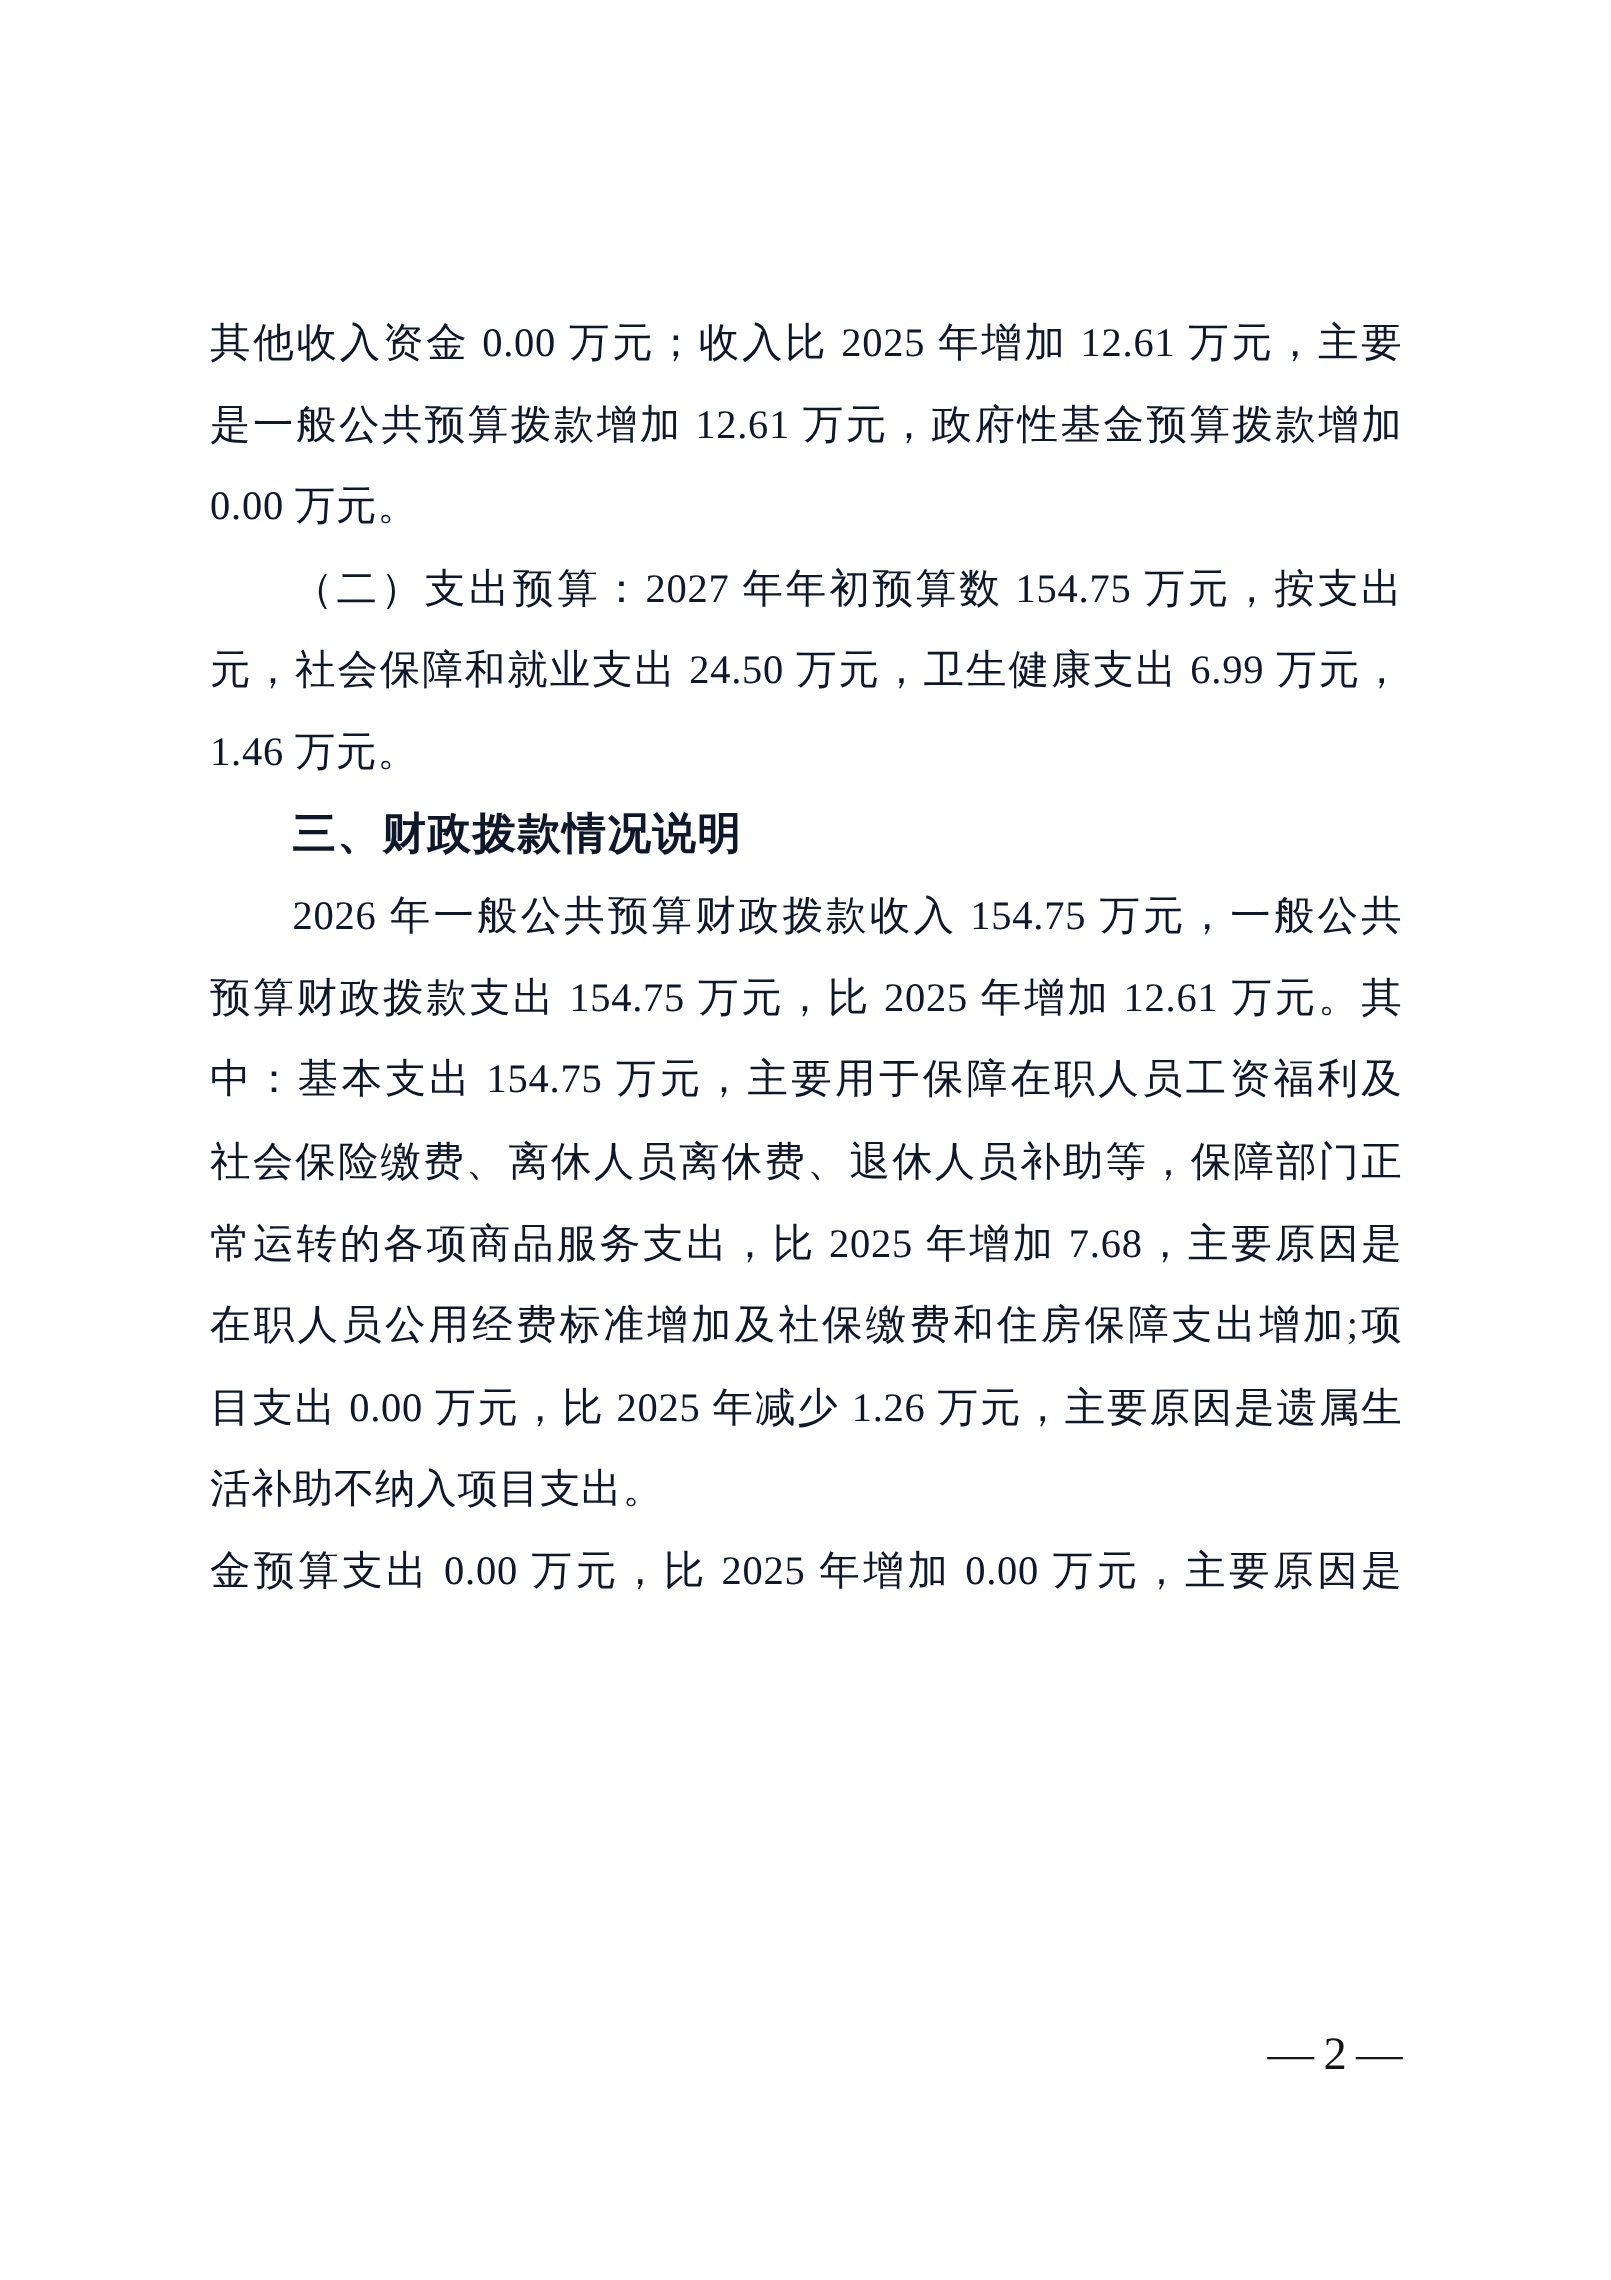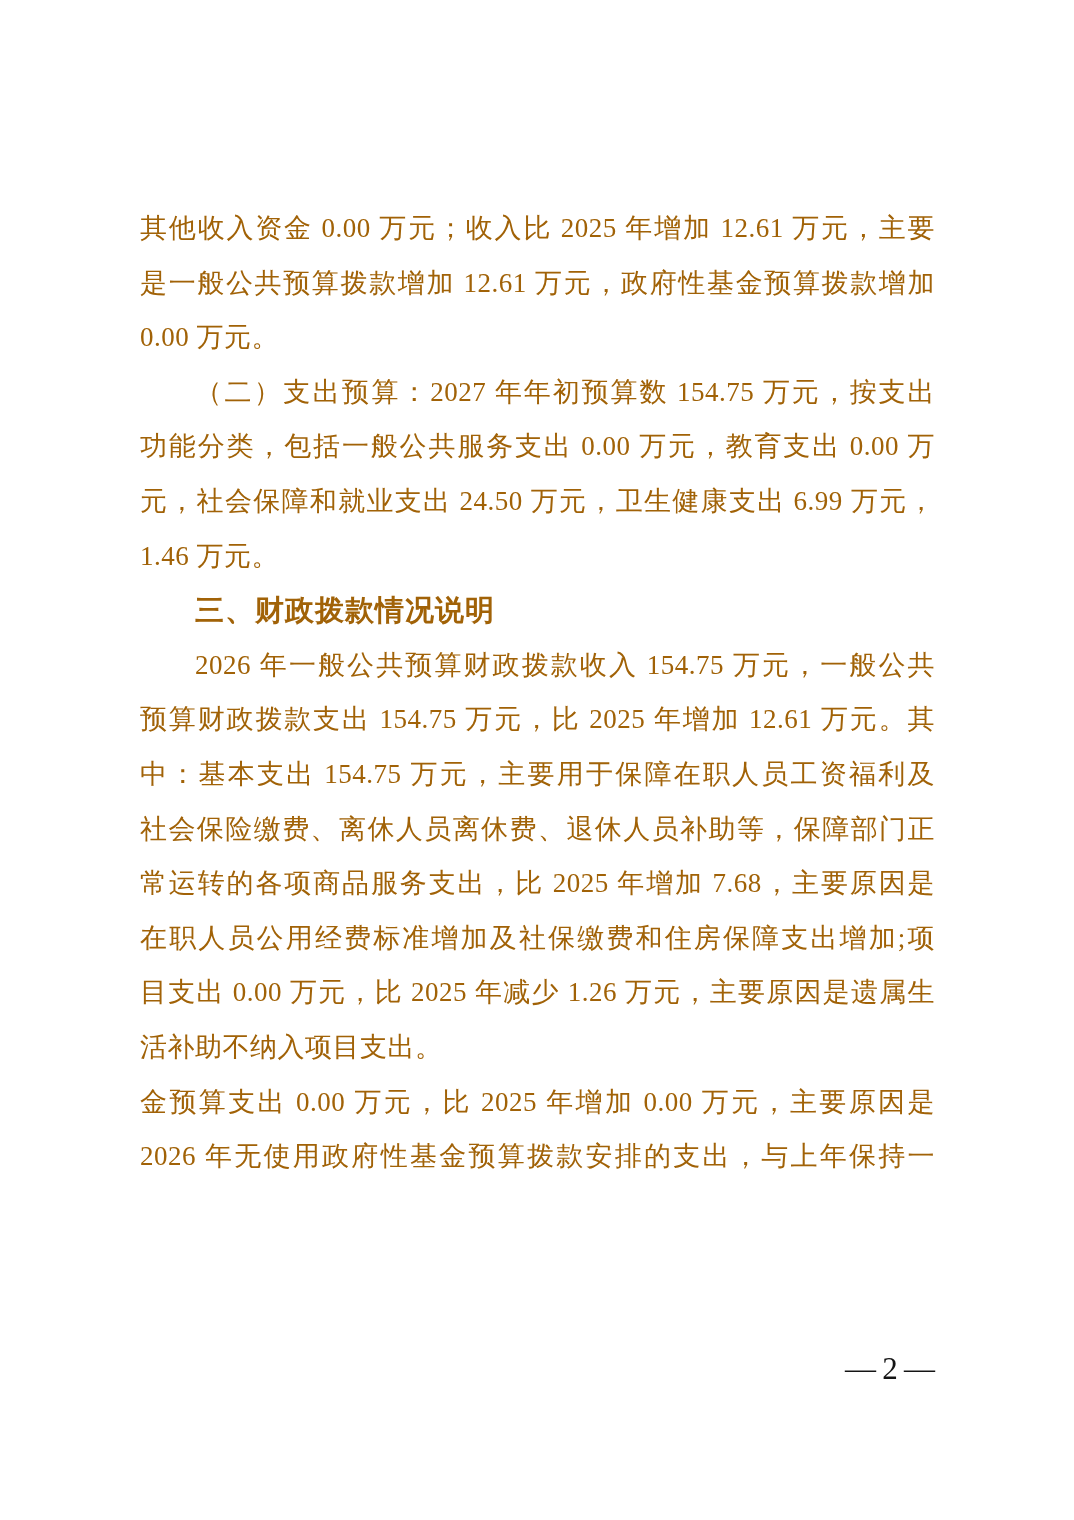--- a/index.html
+++ b/index.html
@@ -27,21 +27,21 @@
     width: 795px;
   }
   .block {
     margin: 0;
     padding: 0;
   }
   .line {
     font-family: "Liberation Serif", "DejaVu Serif", serif;
     font-size: 27px;
     line-height: 54.6px;
-    color: #a16207;
+    color: #0f172a;
     text-align: justify;
     text-align-last: justify;
     letter-spacing: 0.5px;
   }
   .line.indent {
     text-indent: 55px;
   }
   .line.para-end {
     text-align: right;
     text-align-last: left;
@@ -74,36 +74,34 @@
 
 <div class="page">
   <div class="text-block">
       <div class="block">
         <div class="line">其他收入资金 0.00 万元；收入比 2025 年增加 12.61 万元，主要</div>
         <div class="line">是一般公共预算拨款增加 12.61 万元，政府性基金预算拨款增加</div>
         <div class="line para-end">0.00 万元。</div>
       </div>
       <div class="block">
         <div class="line indent"><span class="kaiti">（二）支出预算：</span><span>2027 年年初预算数 154.75 万元，按支出</span></div>
-        <div class="line">功能分类，包括一般公共服务支出 0.00 万元，教育支出 0.00 万</div>
         <div class="line">元，社会保障和就业支出 24.50 万元，卫生健康支出 6.99 万元，</div>
         <div class="line para-end">1.46 万元。</div>
       </div>
       <div class="block">
         <div class="line heading indent">三、财政拨款情况说明</div>
       </div>
       <div class="block">
         <div class="line indent">2026 年一般公共预算财政拨款收入 154.75 万元，一般公共</div>
         <div class="line">预算财政拨款支出 154.75 万元，比 2025 年增加 12.61 万元。其</div>
         <div class="line">中：基本支出 154.75 万元，主要用于保障在职人员工资福利及</div>
         <div class="line">社会保险缴费、离休人员离休费、退休人员补助等，保障部门正</div>
         <div class="line">常运转的各项商品服务支出，比 2025 年增加 7.68，主要原因是</div>
         <div class="line">在职人员公用经费标准增加及社保缴费和住房保障支出增加;项</div>
         <div class="line">目支出 0.00 万元，比 2025 年减少 1.26 万元，主要原因是遗属生</div>
         <div class="line para-end">活补助不纳入项目支出。</div>
       </div>
       <div class="block">
         <div class="line">金预算支出 0.00 万元，比 2025 年增加 0.00 万元，主要原因是</div>
-        <div class="line">2026 年无使用政府性基金预算拨款安排的支出，与上年保持一</div>
       </div>
     </div>
   <div class="page-footer">— 2 —</div>
 </div>
 
 </body></html>

